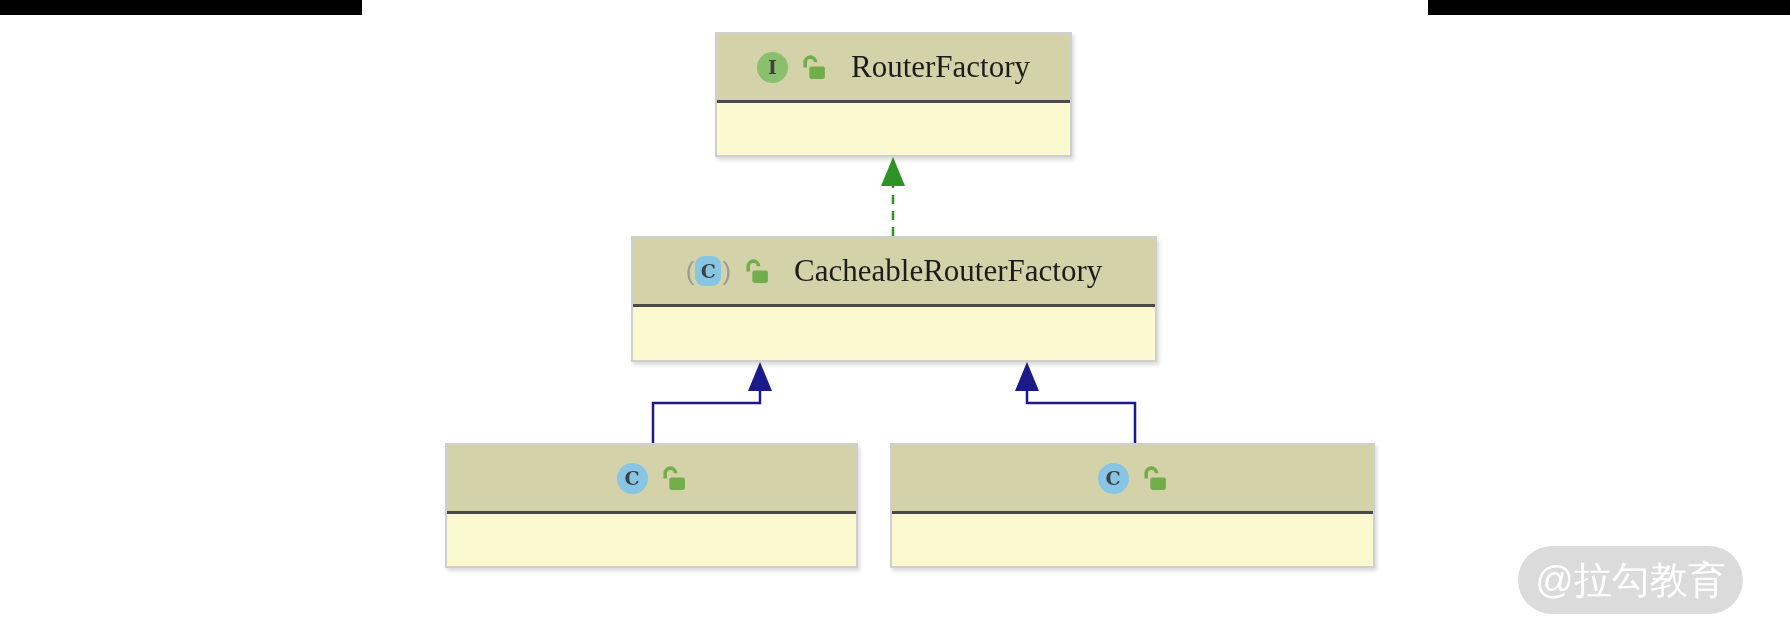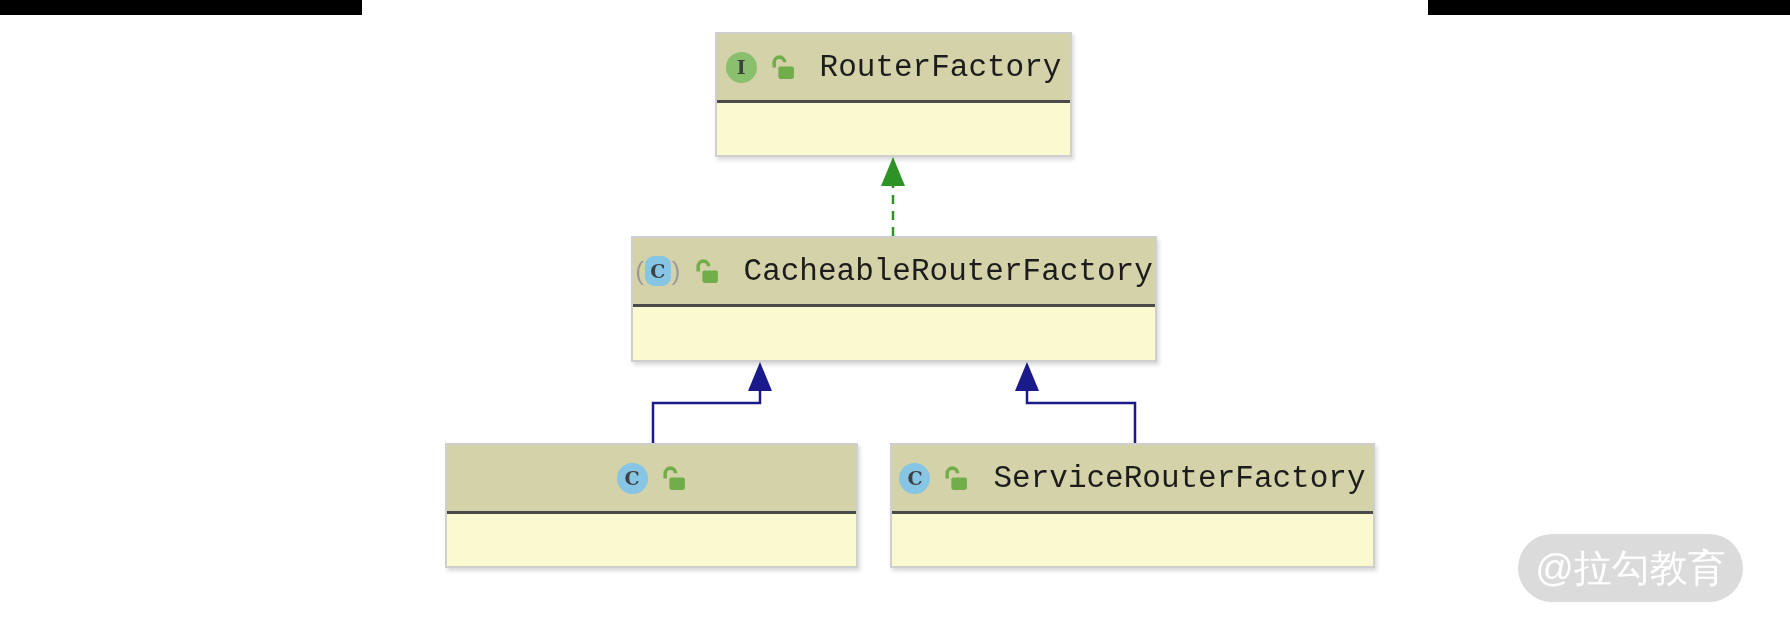--- a/index.html
+++ b/index.html
@@ -23,21 +23,21 @@
   .impl-head{fill:var(--implements-arrow);}
   .ext{stroke:var(--extends-arrow);}
   .ext-head{fill:var(--extends-arrow);}
 
   .node{position:absolute;display:flex;flex-direction:column;
     border:2px solid var(--node-border);box-shadow:2px 3px 4px rgba(0,0,0,0.15);
     box-sizing:border-box;background:var(--body-bg);}
   .node-header{height:66px;flex:0 0 auto;background:var(--header-bg);
     display:flex;align-items:center;justify-content:center;gap:10px;padding:0 10px;}
   .node-body{flex:1 1 auto;background:var(--body-bg);border-top:3px solid var(--separator);}
-  .node-title{font-family:Liberation Mono, monospace;
+  .node-title{font-family:Liberation Serif, serif;
     font-size:31px;color:var(--title-text);white-space:nowrap;margin-left:14px;}
 
   #n-router{left:715px;top:32px;width:357px;height:125px;}
   #n-cacheable{left:631px;top:236px;width:526px;height:126px;}
   #n-tag{left:445px;top:443px;width:413px;height:125px;}
   #n-service{left:890px;top:443px;width:485px;height:125px;}
 
   .kind-icon{display:inline-flex;align-items:center;}
   .kind-circle{width:31px;height:31px;border-radius:50%;display:inline-flex;
     align-items:center;justify-content:center;
@@ -46,21 +46,21 @@
   .kind-icon.interface .kind-circle{background:var(--interface-icon-bg);}
   .kind-icon.class .kind-circle{background:var(--class-icon-bg);}
   .kind-icon.abstract::before{content:"(";color:var(--paren);font-size:26px;
     font-family:"Liberation Sans",sans-serif;margin-right:1px;}
   .kind-icon.abstract::after{content:")";color:var(--paren);font-size:26px;
     font-family:"Liberation Sans",sans-serif;margin-left:1px;}
   .kind-icon.abstract .kind-circle{width:26px;height:30px;border-radius:9px;}
 
   .lock{display:inline-flex;align-items:center;margin-left:2px;}
 
-  .watermark{position:absolute;left:1518px;top:534px;width:225px;height:68px;
+  .watermark{position:absolute;left:1518px;top:546px;width:225px;height:68px;
     background:var(--watermark-bg);border-radius:34px;display:flex;align-items:center;
     justify-content:center;color:var(--watermark-text);font-size:38px;
     font-family:"Liberation Sans",sans-serif;}
 </style>
 </head>
 <body>
 
 <div class="canvas">
 
   <div class="topbar left"></div>
@@ -132,21 +132,20 @@
     <div class="node-header">
       <span class="kind-icon class">
         <span class="kind-circle">C</span>
       </span>
       <span class="lock">
         <svg width="27" height="27" viewBox="0 0 26 26">
           <path d="M5 13 V8 a5 5 0 0 1 10 0" fill="none" style="stroke:var(--lock-green)" stroke-width="3.4"></path>
           <rect x="9" y="12" width="15" height="12" rx="2" style="fill:var(--lock-green)"></rect>
         </svg>
       </span>
-      <span class="node-title">ServiceRouterFactory</span>
     </div>
     <div class="node-body"></div>
   </div>
 
   <div class="watermark">
     <span>@拉勾教育</span>
   </div>
 
 </div>
 

